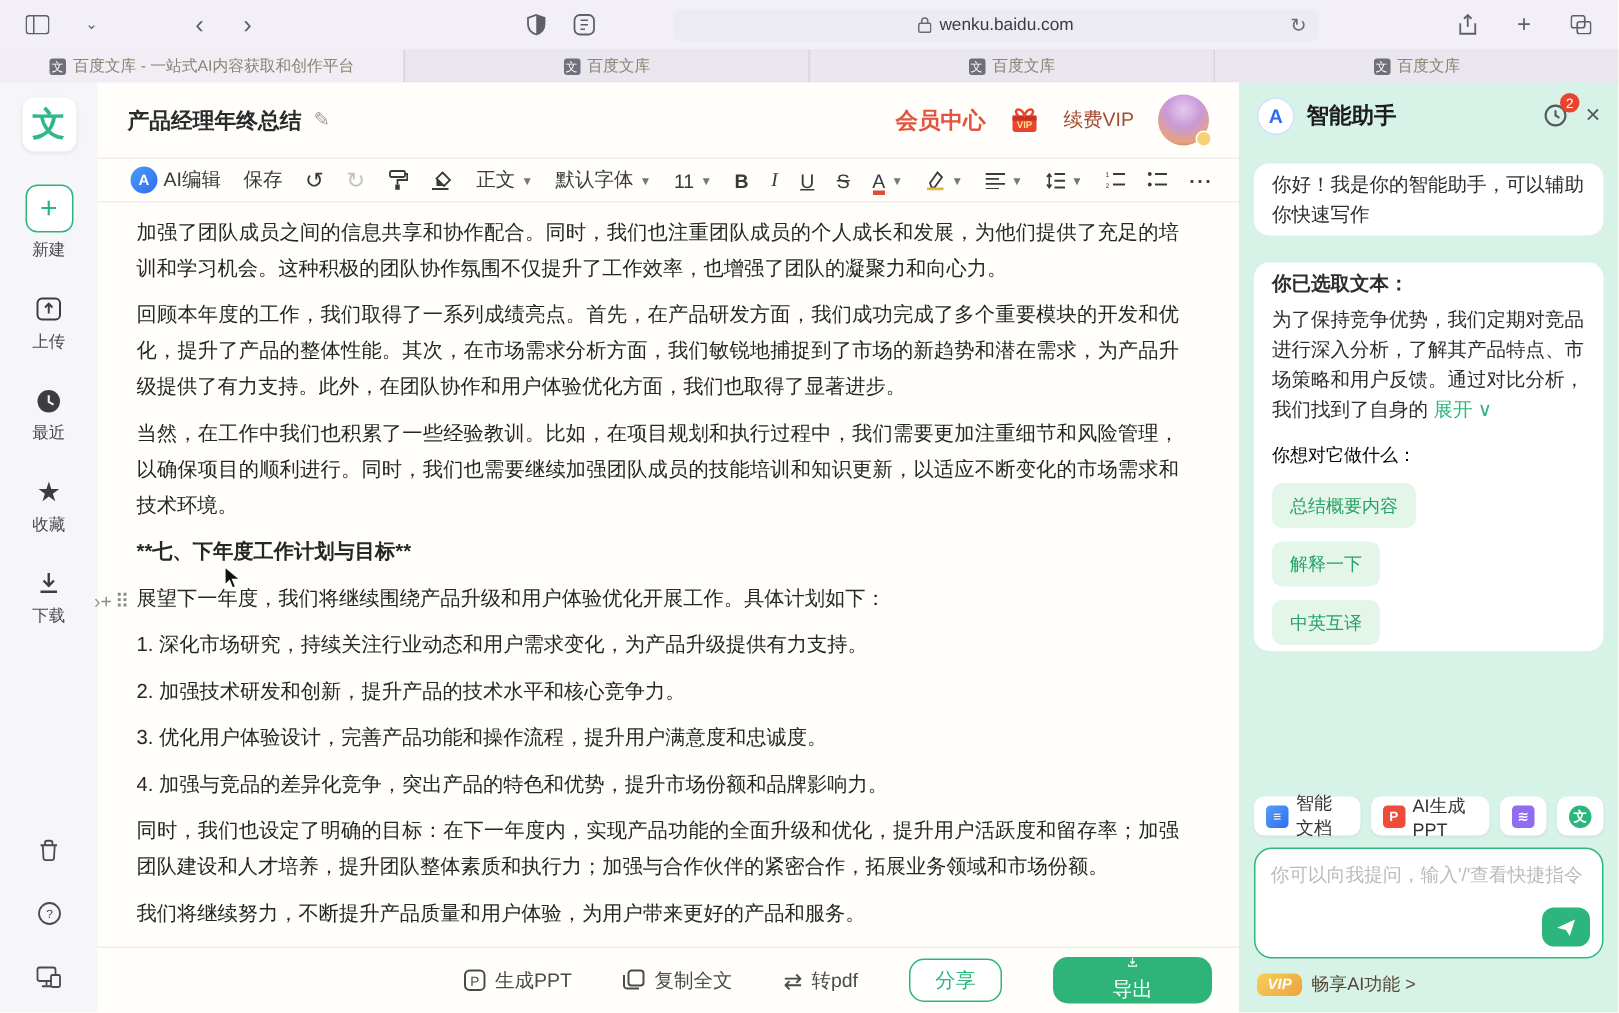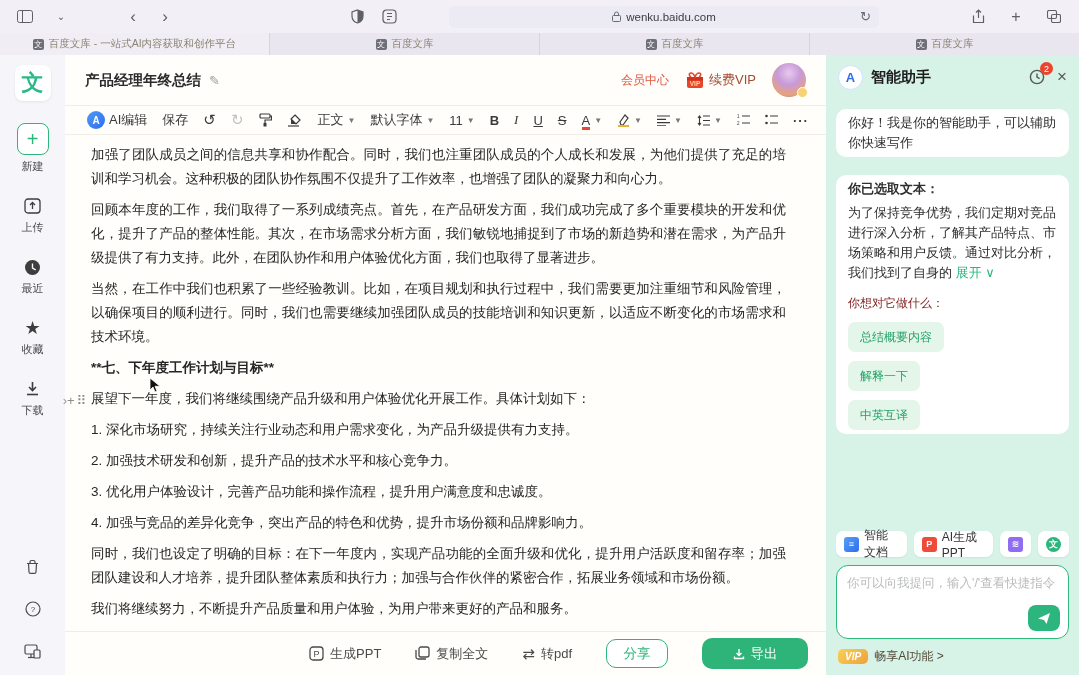--- a/index.html
+++ b/index.html
@@ -31,22 +31,22 @@
   .navicn { width:20px; height:20px; display:flex; align-items:center; justify-content:center; color:#3d3d3d; font-size:17px; }
   .side-expand { position:absolute; right:-2px; top:338px; color:#9a96a4; font-size:13px; }
   .sidebottom { margin-top:auto; display:flex; flex-direction:column; gap:22px; padding-bottom:14px; align-items:center; color:#4a4a4a; }
 
   
   .docarea { flex:1; background:#fffefa; display:flex; flex-direction:column; min-width:0; }
   .dochead { height:50px; display:flex; align-items:center; padding:0 20px; gap:8px; }
   .doctitle { font-size:14.5px; font-weight:bold; color:#2b2b2b; }
   .editpen { color:#9b9b9b; font-size:13px; }
   .headright { margin-left:auto; display:flex; align-items:center; gap:16px; }
-  .member { font-size:12px; color:#e2543f; }
-  .vipgrp { display:flex; align-items:center; gap:4px; font-size:13px; color:#a34b33; }
+  .member { font-size:15px; color:#e2543f;font-weight:bold; }
+  .vipgrp { display:flex; align-items:center; gap:16px; font-size:13px; color:#a34b33; }
   .giftbox { width:20px; height:18px; }
   .avatar { width:34px; height:34px; border-radius:50%; background:radial-gradient(circle at 50% 30%, #e7c9ee 0%, #c79ad8 40%, #e8a27b 75%, #6e5f8e 100%); position:relative; }
   .avatar .crown { position:absolute; right:-2px; bottom:-1px; width:11px; height:11px; border-radius:50%; background:#f5d273; border:1px solid #fff; }
 
   
   .toolbar { height:30px; display:flex; align-items:center; gap:15px; padding:0 22px; border-top:1px solid #f0eee6; border-bottom:1px solid #f0eee6; font-size:13px; color:#3a3a3a; white-space:nowrap; }
   .toolbar .tbtn { display:flex; align-items:center; gap:4px; cursor:default; }
   .aiorb { width:18px; height:18px; border-radius:50%; background:linear-gradient(135deg,#4e9bf5,#2f6df0); color:#fff; font-size:10px; font-weight:bold; display:flex; align-items:center; justify-content:center; }
   .caret { font-size:8px; color:#777; }
   .dim { color:#c2c2c2; }
@@ -61,34 +61,34 @@
   .content { flex:1; overflow:hidden; padding:8px 40px 0 26px; position:relative; }
   .para { font-size:13.5px; line-height:24px; color:#262626; text-align:justify; margin-bottom:7px; position:relative; }
   .para.h { font-weight:bold; }
   .handlewrap { position:absolute; left:-24px; top:2px; display:flex; gap:2px; color:#8b8b8b; font-size:13px; }
   .cursor-arrow { position:absolute; left:58px; top:-10px; }
 
   
   .docfoot { height:44px; border-top:1px solid #efede4; display:flex; align-items:center; justify-content:flex-end; gap:34px; padding:0 14px; font-size:13px; color:#4a4a4a; background:#fffefa; }
   .footitem { display:flex; align-items:center; gap:6px; cursor:default; }
   .share-btn { width:62px; height:29px; border:1px solid #2cb57c; color:#2cb57c; background:#fff; border-radius:10px; font-size:13.5px; display:flex; align-items:center; justify-content:center; }
-  .export-btn { width:106px; height:31px; background:#2eb378; color:#fff; border:none; border-radius:10px; font-size:13.5px; display:flex; align-items:center; justify-content:center; gap:6px; margin-right:4px; }
+  .export-btn { width:106px; height:31px; background:#2eb378; color:#fff; border:none; border-radius:10px; font-size:13.5px; display:flex; align-items:center; justify-content:center; gap:6px; margin-right:4px;flex-direction:column; }
 
   
   .panel { width:253px; background:#d7f2e7; display:flex; flex-direction:column; }
   .panelhead { height:44px; display:flex; align-items:center; gap:8px; padding:0 12px; }
   .ailogo { width:25px; height:25px; border-radius:50%; background:#fff; border:1px solid #cfe2ff; color:#2f6df0; font-weight:bold; font-size:13px; display:flex; align-items:center; justify-content:center; }
   .paneltitle { font-size:15px; font-weight:bold; color:#1d1d1f; }
   .panelhr { margin-left:auto; display:flex; align-items:center; gap:12px; color:#55595b; }
   .clockwrap { position:relative; }
   .redbadge { position:absolute; top:-7px; right:-8px; background:#e8442e; color:#fff; font-size:9px; min-width:13px; height:13px; border-radius:7px; display:flex; align-items:center; justify-content:center; padding:0 3px; }
   .bubble { background:#fff; border-radius:10px; margin:10px 10px 0 10px; padding:4px 12px; font-size:13px; line-height:20px; color:#2e2e2e; }
   .sel-label { font-weight:bold; margin-bottom:4px; }
   .expand-link { color:#2cb57c; white-space:nowrap; }
-  .ask-label { color:#7f1d1d; font-size:12px; margin-top:10px; }
+  .ask-label { color:#000000; font-size:12px; margin-top:10px; }
   .chip { display:block; width:fit-content; background:#e4f5ea; color:#23a368; font-size:12px; padding:5px 12px; border-radius:7px; margin-top:9px; }
   .toolsrow { display:flex; gap:7px; padding:0 10px; margin-top:auto; margin-bottom:8px; }
   .toolchip { background:#fff; border-radius:7px; height:26px; display:flex; align-items:center; gap:5px; padding:0 8px; font-size:12px; color:#333; box-shadow:0 1px 2px rgba(0,0,0,.06); }
   .mini { width:15px; height:15px; border-radius:3px; color:#fff; font-size:9px; font-weight:bold; display:flex; align-items:center; justify-content:center; flex:0 0 auto; }
   .mini.blue { background:linear-gradient(135deg,#56a0f6,#2f6df0); }
   .mini.red { background:#ef4b39; }
   .mini.purple { background:#8f6cf0; }
   .mini.green { background:#2cb57c; border-radius:50%; }
   .inputbox { margin:0 10px; height:74px; background:#fff; border:1.6px solid #2db87c; border-radius:12px; position:relative; padding:9px 10px; }
   .inputbox textarea { width:100%; height:40px; border:none; outline:none; resize:none; font-family:inherit; font-size:12.5px; color:#333; background:transparent; }

